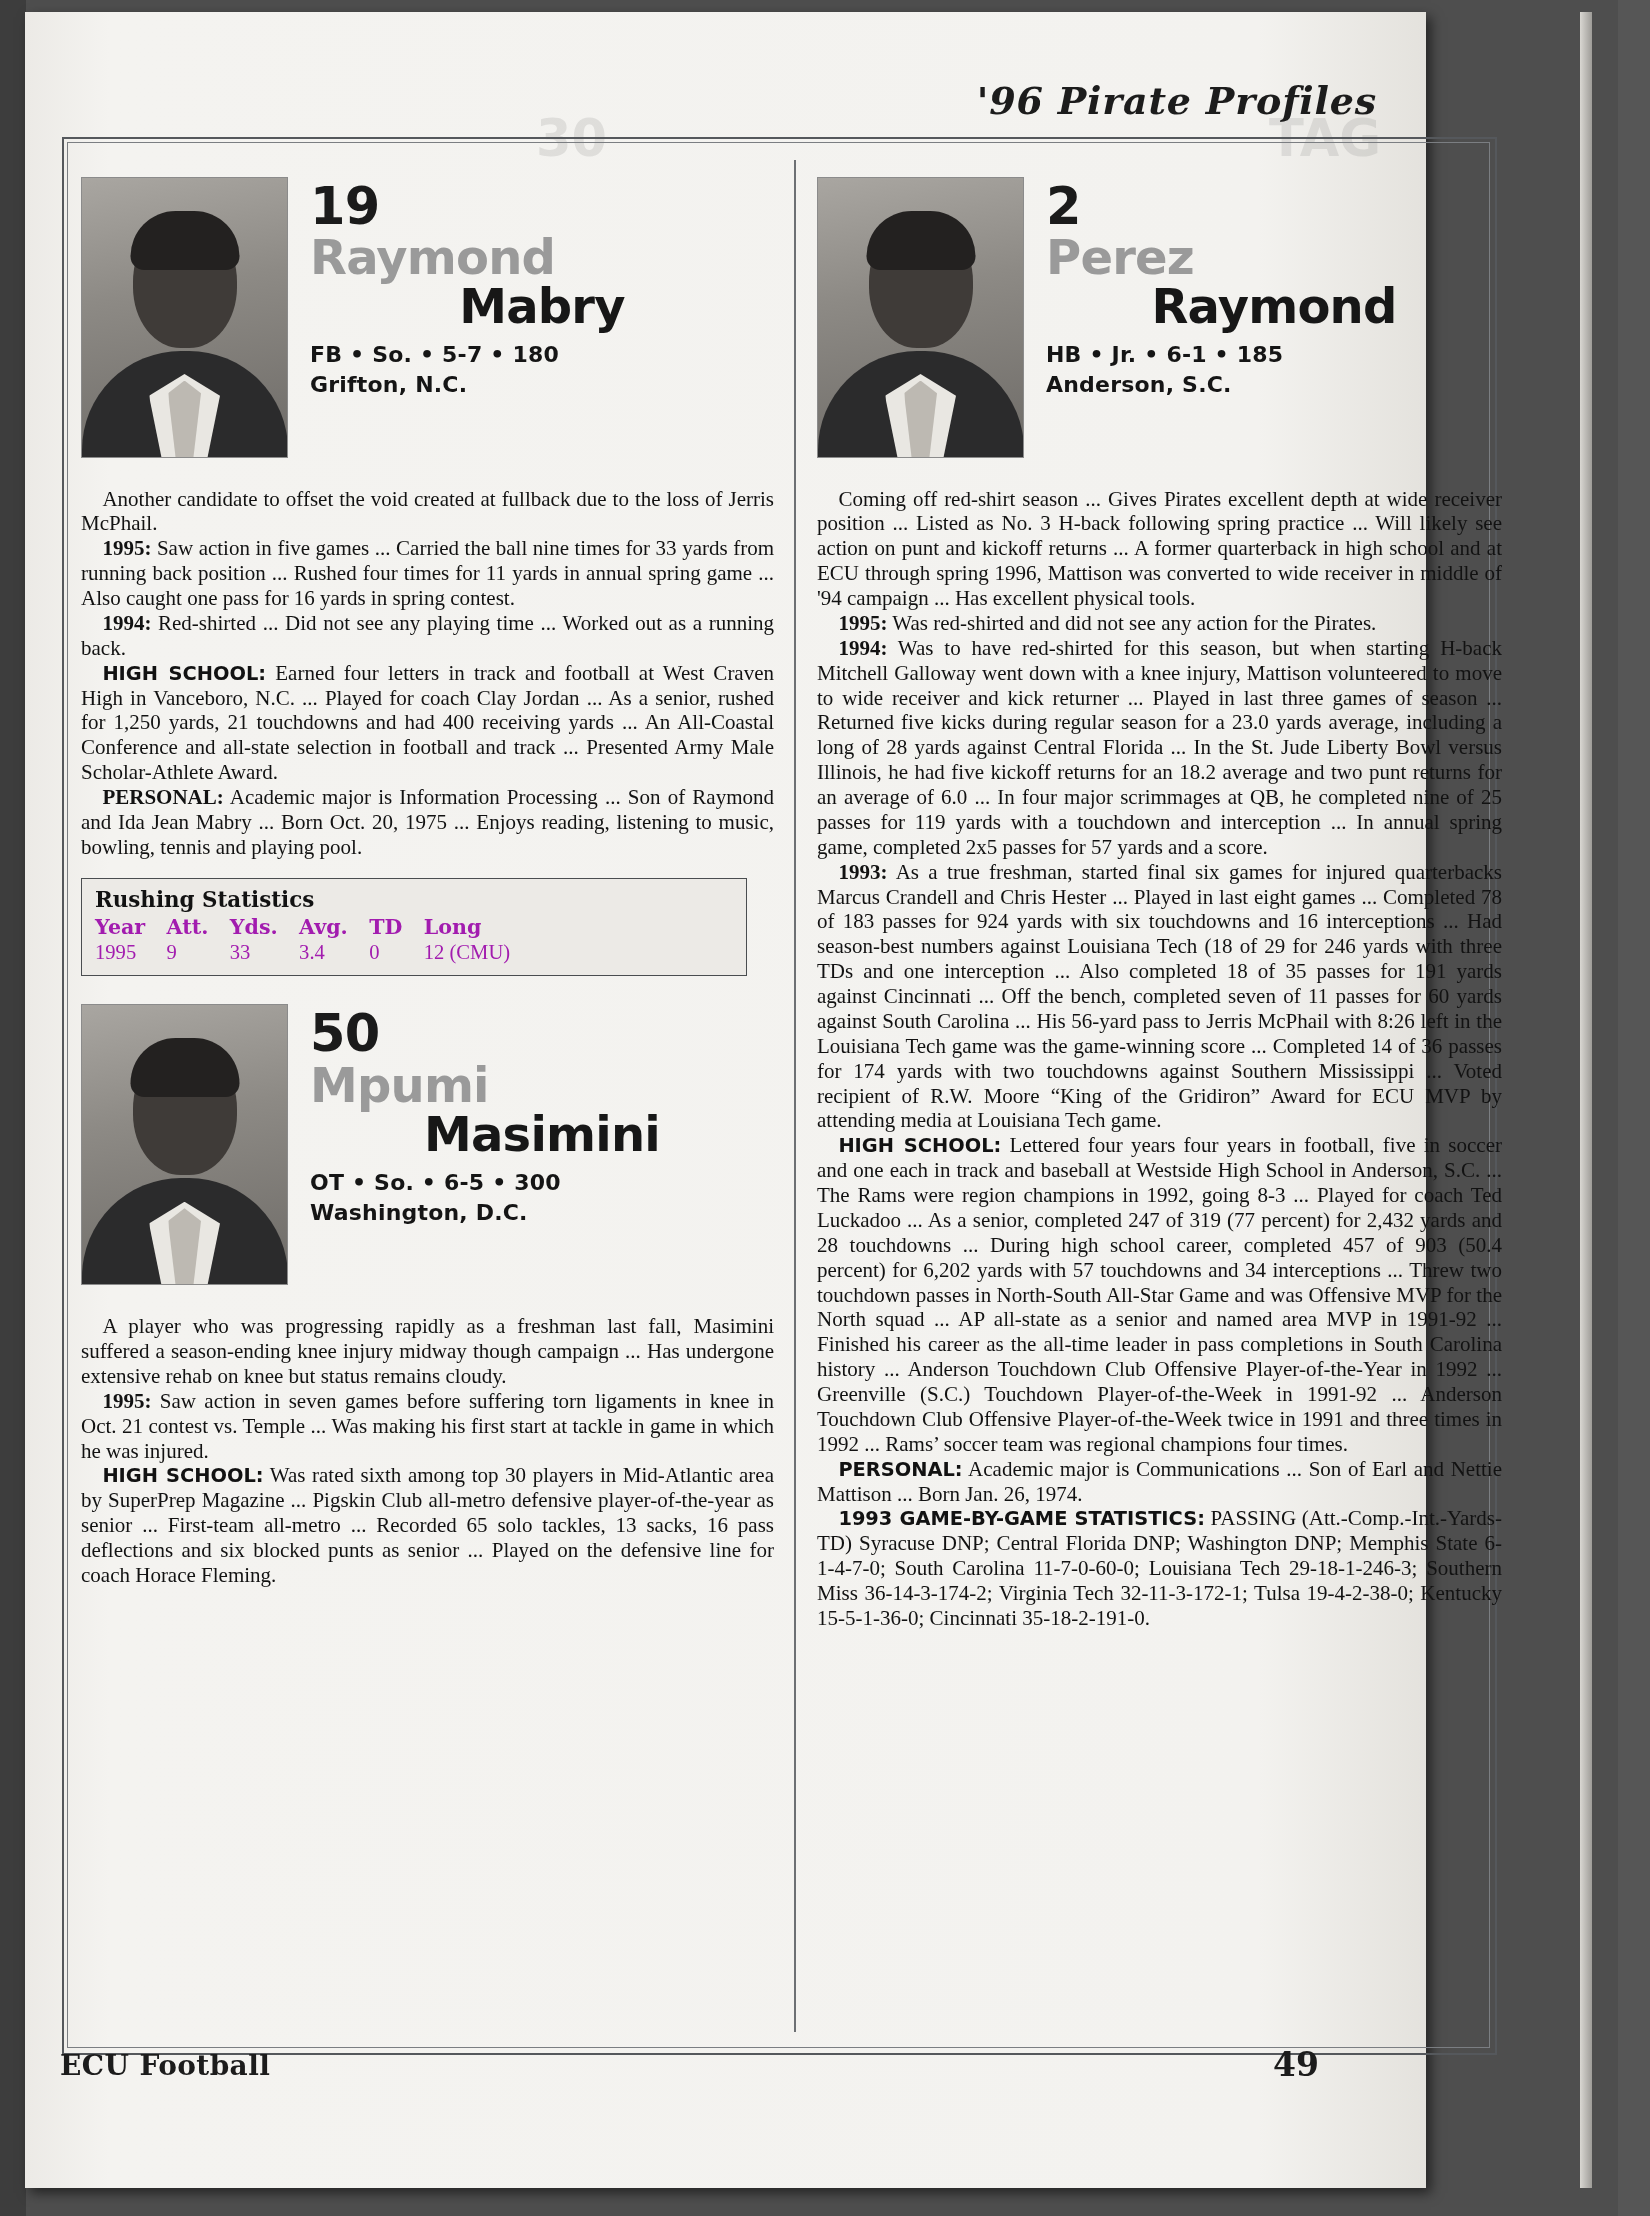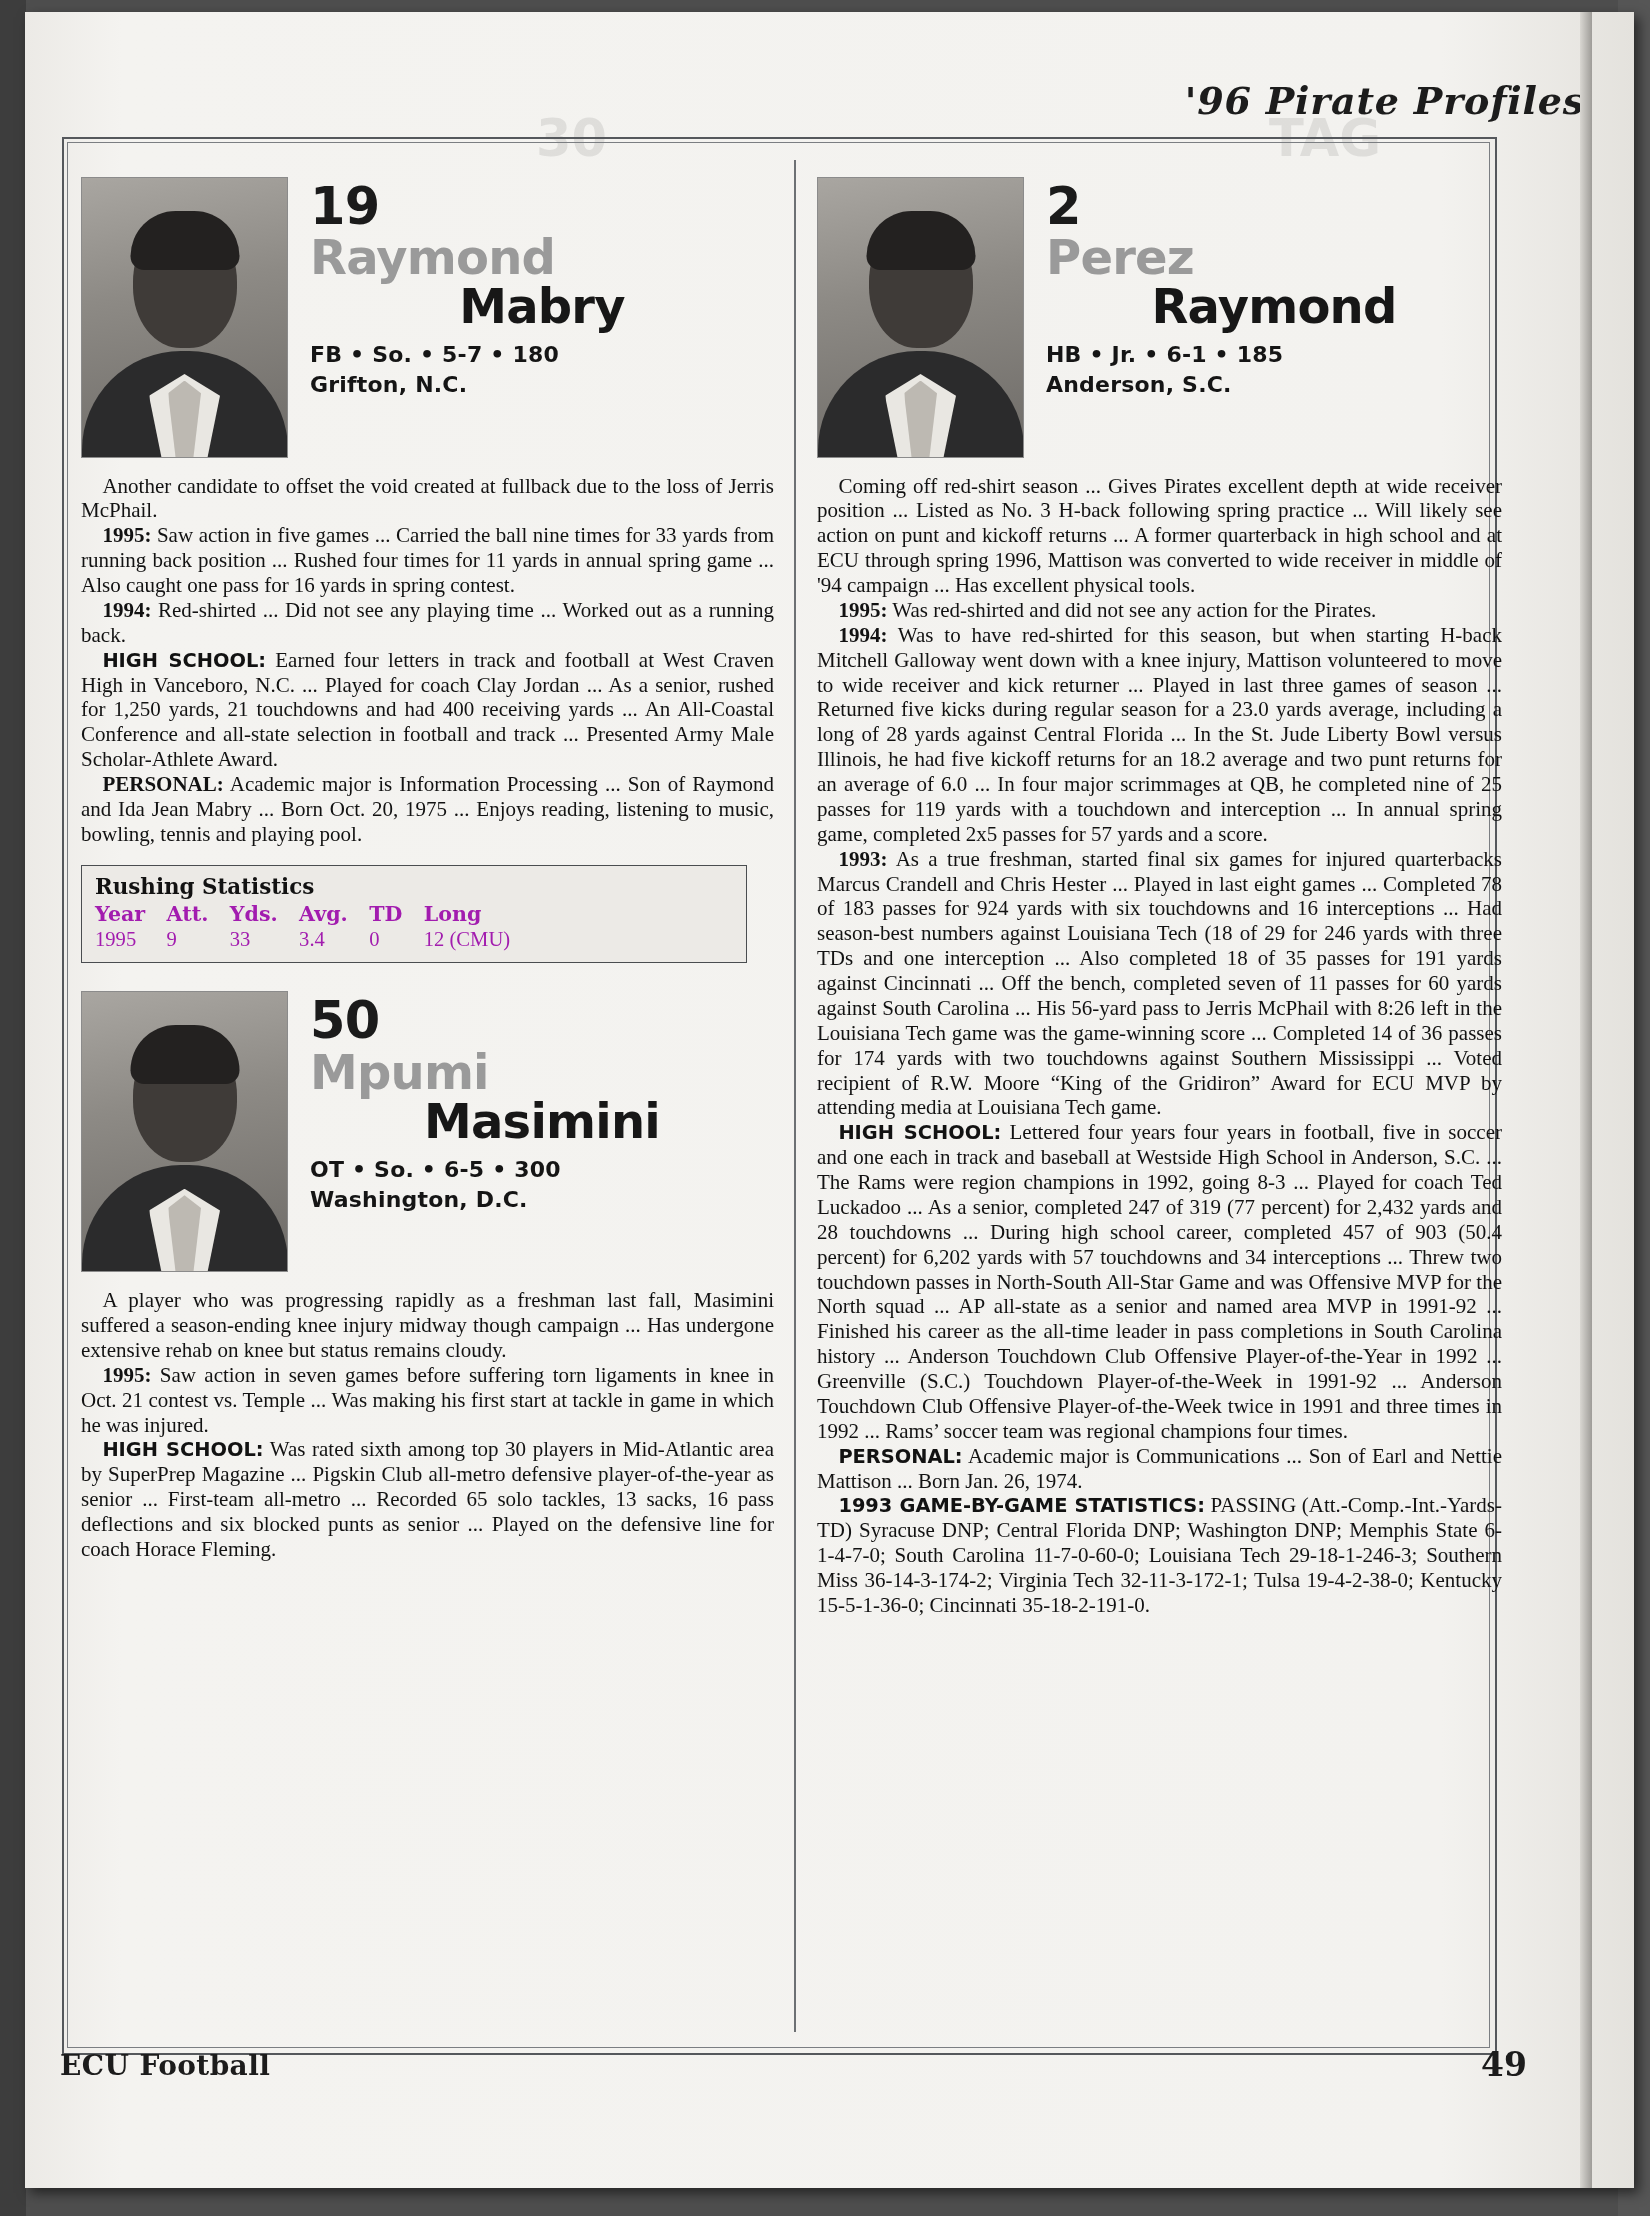--- a/index.html
+++ b/index.html
@@ -18,21 +18,21 @@
   .scan {
     position: relative;
     width: 1651px;
     height: 2216px;
     background: #4e4e4e;
   }
   .page {
     position: absolute;
     left: 25px;
     top: 11.5px;
-    width: 1609px;
+    width: 1401px;
     height: 2176px;
     background: #f2f1ee;
     box-shadow: 5px 5px 11.5px rgba(0,0,0,.55);
   }
   .page-inner {
     position: absolute;
     left: 0; top: 0; right: 0; bottom: 0;
     background: linear-gradient(90deg,#eceae6 0%, #f4f3f0 6%, #f3f2ef 88%, #e4e2dd 100%);
   }
   
@@ -228,20 +228,21 @@
     letter-spacing: 0.2px;
   }
 
   
   .body-copy {
     font-family: "Liberation Serif", serif;
     font-size: 21px;
     line-height: 1.185;
     color: #121212;
     text-align: justify;
+    margin-top: 13px;
     hyphens: auto;
   }
   .body-copy p {
     margin: 0;
     text-indent: 21.4px;
   }
   .lbl {
     font-family: "DejaVu Sans", sans-serif;
     font-weight: bold;
     font-size: 19.4px;

